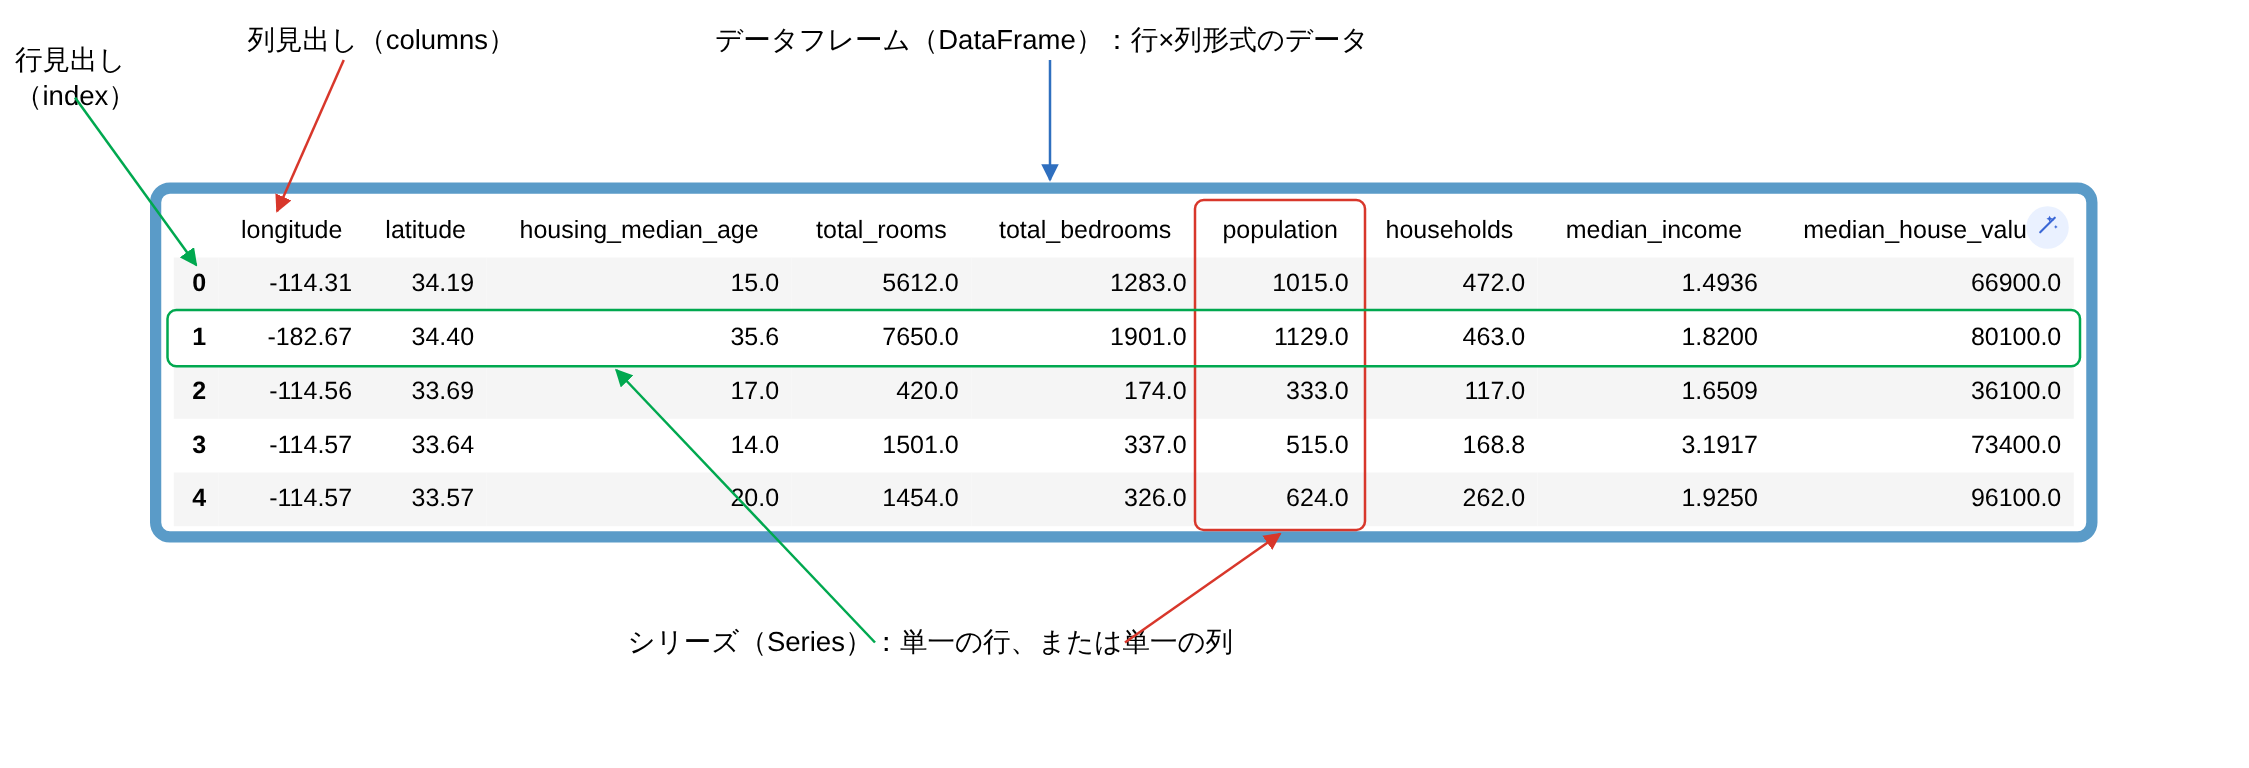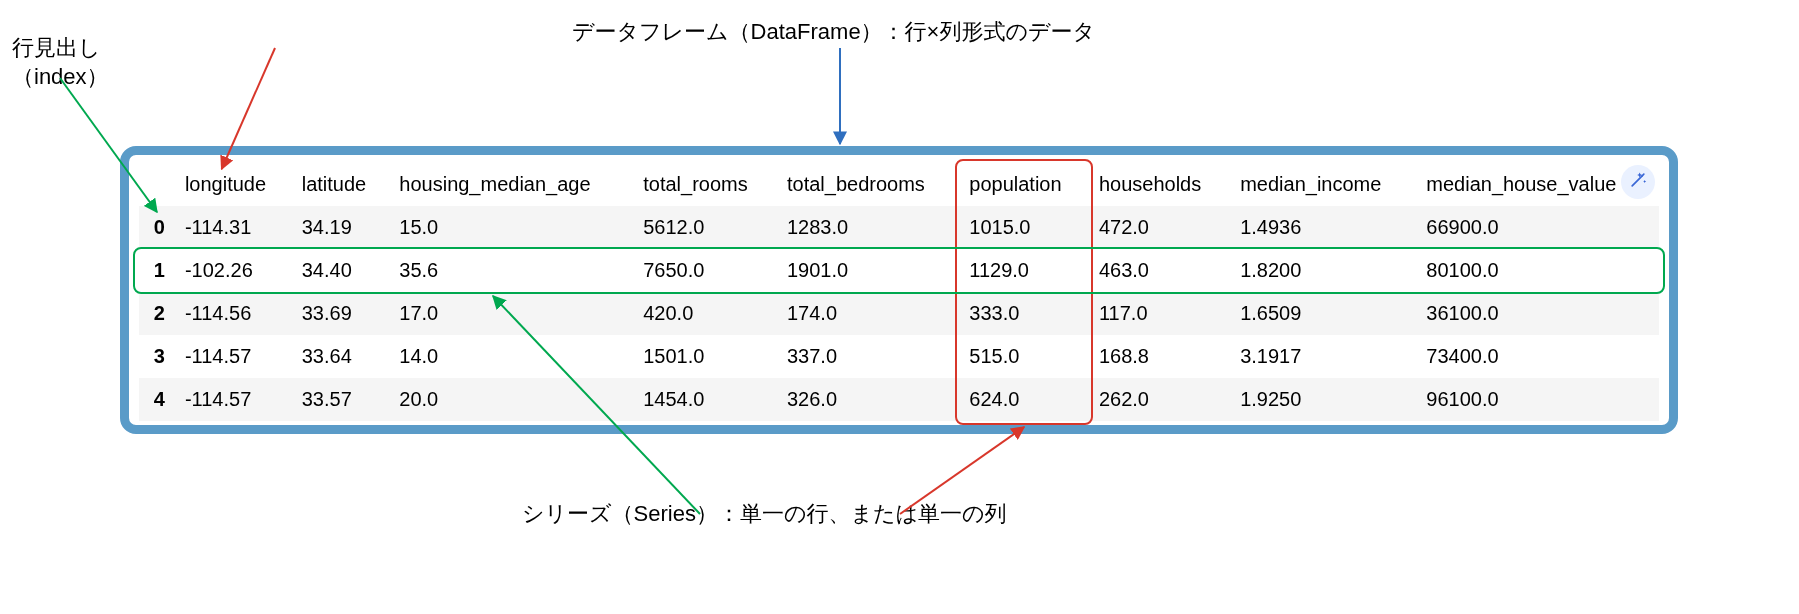--- a/index.html
+++ b/index.html
@@ -40,27 +40,27 @@
     padding: 8px 10px 4px 10px;
   }
   table.df {
     border-collapse: collapse;
     width: 100%;
     table-layout: auto;
     font-size: 20px;
   }
   table.df th, table.df td {
     padding: 10px 10px;
-    text-align: left;
+    text-align: right;
     font-weight: 400;
     white-space: nowrap;
   }
   table.df thead th {
     font-weight: 400;
-    text-align: left;
+    text-align: center;
   }
   table.df thead th.idx {
     text-align: right;
   }
   table.df tbody th {
     font-weight: 700;
     text-align: right;
   }
   table.df tbody tr:nth-child(odd) td,
   table.df tbody tr:nth-child(odd) th {
@@ -90,24 +90,25 @@
 </style>
 </head>
 <body>
 <div class="canvas">
 
 <div class="annotation" style="left:12px; top:14px;margin-top:20px;">
   <span>行見出し</span><br>
   <span>（index）</span>
 </div>
 
+<div class="annotation" style="left:198px; top:18px;">列見出し（columns）</div>
 
 <div class="annotation" style="left:572px; top:18px;">データフレーム（DataFrame）：行×列形式のデータ</div>
 
-<div class="annotation" style="left:522px; top:500px;">シリーズ（Series）：単一の行、または単一の列</div>
+<div class="annotation" style="left:502px; top:500px;">シリーズ（Series）：単一の行、または単一の列</div>
 
 <div class="df-wrap">
   <table class="df">
     <thead>
       <tr>
         <th class="idx"></th>
         <th>longitude</th>
         <th>latitude</th>
         <th>housing_median_age</th>
         <th>total_rooms</th>
@@ -126,21 +127,21 @@
         <td>15.0</td>
         <td>5612.0</td>
         <td>1283.0</td>
         <td>1015.0</td>
         <td>472.0</td>
         <td>1.4936</td>
         <td>66900.0</td>
       </tr>
       <tr>
         <th>1</th>
-        <td>-102.26</td>
+        <td>-182.67</td>
         <td>34.40</td>
         <td>35.6</td>
         <td>7650.0</td>
         <td>1901.0</td>
         <td>1129.0</td>
         <td>463.0</td>
         <td>1.8200</td>
         <td>80100.0</td>
       </tr>
       <tr>

